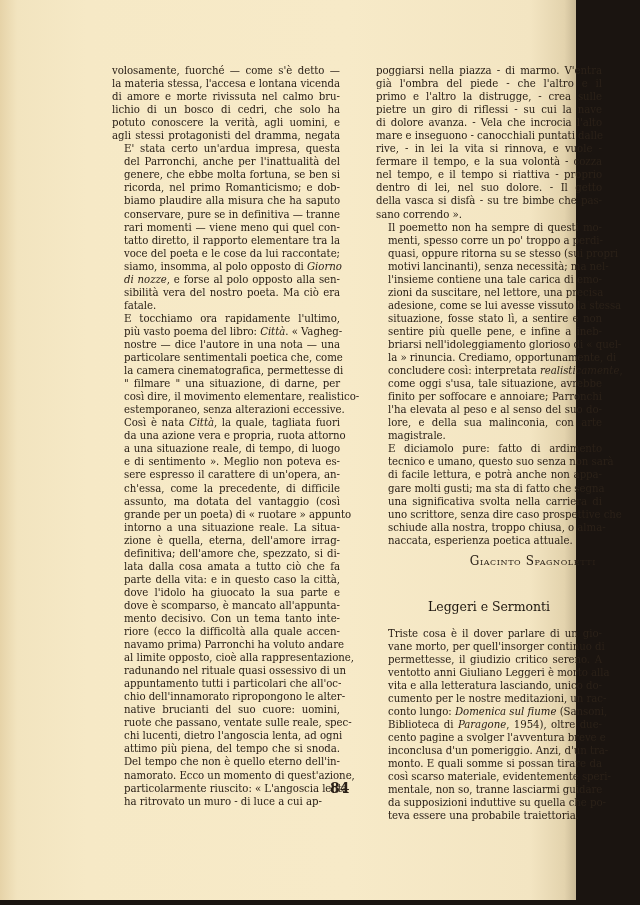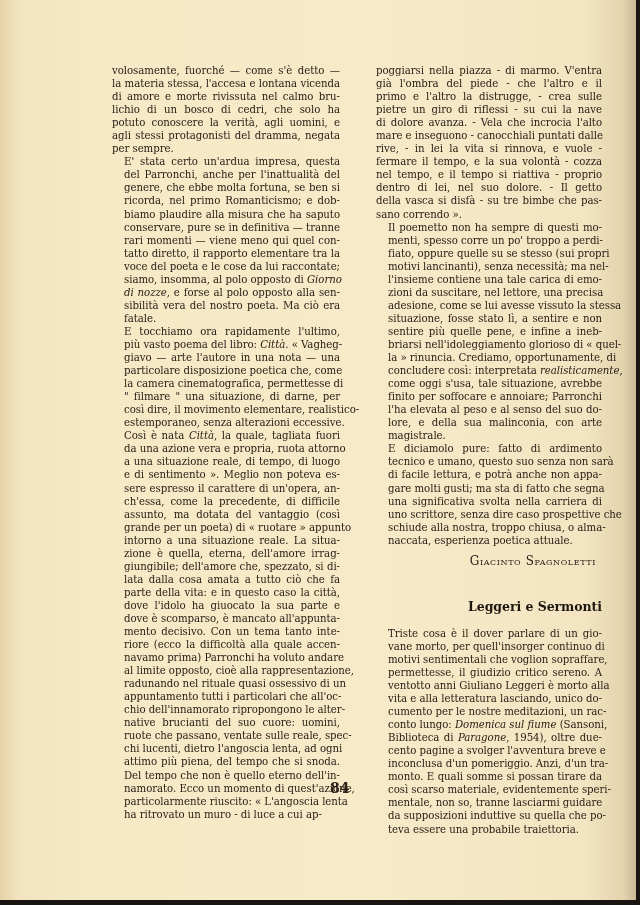--- a/index.html
+++ b/index.html
@@ -3,21 +3,21 @@
   <meta charset="utf-8">
   <style>
     html, body { margin: 0; padding: 0; }
     body {
       width: 640px; height: 905px; overflow: hidden;
       background: #1a1410;
       position: relative;
     }
     .page {
       position: absolute; left: 0; top: 0;
-      width: 636px; height: 900px;
+      width: 576px; height: 900px;
       background: linear-gradient(90deg, #e6d3a8 0%, #f2e4bf 3%, #f6e9c6 15%, #f7eac8 60%, #f3e5c2 92%, #e3d3ad 98%, #c8b895 100%);
     }
     .col {
       position: absolute; top: 64px; width: 228px;
       font-family: "DejaVu Serif", serif;
       font-size: 10.2px; line-height: 13.05px;
       color: #2b2118;
       text-align: justify;
       hyphens: manual;
       letter-spacing: -0.05px;
@@ -31,25 +31,25 @@
     .signature {
       text-align: right;
       font-variant: small-caps;
       letter-spacing: 0.6px;
       font-size: 12px;
       margin-top: 8px !important;
       padding-right: 6px;
     }
     .section-heading {
       font-family: "DejaVu Serif", serif;
-      font-weight: bold;
+      font-weight: normal;
       font-size: 12.5px;
       margin: 32px 0 14px 0 !important;
       color: #1e1710;
-      text-align: right;
+      text-align: center;
     }
     .page-number {
       position: absolute; left: 330px; top: 780px;
       font-family: "DejaVu Serif", serif;
       font-weight: bold; font-size: 14px;
       color: #2b2118;
     }
     i, em { font-style: italic; }
   </style>
 </head>
@@ -57,57 +57,56 @@
 
 <div class="page">
   <div class="col col-left" id="left-col">
       <p>
         <span class="line">volosamente, fuorché — come s'è detto —</span>
         <span class="line">la materia stessa, l'accesa e lontana vicenda</span>
         <span class="line">di amore e morte rivissuta nel calmo bru-</span>
         <span class="line">lichio di un bosco di cedri, che solo ha</span>
         <span class="line">potuto conoscere la verità, agli uomini, e</span>
         <span class="line">agli stessi protagonisti del dramma, negata</span>
-        <span class="line last">per sempre.</span>
       </p>
       <p class="indent">
         <span class="line">E' stata certo un'ardua impresa, questa</span>
         <span class="line">del Parronchi, anche per l'inattualità del</span>
         <span class="line">genere, che ebbe molta fortuna, se ben si</span>
         <span class="line">ricorda, nel primo Romanticismo; e dob-</span>
         <span class="line">biamo plaudire alla misura che ha saputo</span>
         <span class="line">conservare, pure se in definitiva — tranne</span>
         <span class="line">rari momenti — viene meno qui quel con-</span>
         <span class="line">tatto diretto, il rapporto elementare tra la</span>
         <span class="line">voce del poeta e le cose da lui raccontate;</span>
         <span class="line">siamo, insomma, al polo opposto di <i>Giorno</i></span>
         <span class="line"><i>di nozze</i>, e forse al polo opposto alla sen-</span>
         <span class="line">sibilità vera del nostro poeta. Ma ciò era</span>
         <span class="line last">fatale.</span>
       </p>
       <p class="indent">
         <span class="line">E tocchiamo ora rapidamente l'ultimo,</span>
         <span class="line">più vasto poema del libro: <i>Città</i>. « Vagheg-</span>
-        <span class="line">giavo — arte l'autore in una nota — una</span>
-        <span class="line">particolare disposizione poetica che, come</span>
+        <span class="line">nostre — dice l'autore in una nota — una</span>
+        <span class="line">particolare sentimentali poetica che, come</span>
         <span class="line">la camera cinematografica, permettesse di</span>
         <span class="line">" filmare " una situazione, di darne, per</span>
         <span class="line">così dire, il movimento elementare, realistico-</span>
         <span class="line">estemporaneo, senza alterazioni eccessive.</span>
         <span class="line">Così è nata <i>Città</i>, la quale, tagliata fuori</span>
         <span class="line">da una azione vera e propria, ruota attorno</span>
         <span class="line">a una situazione reale, di tempo, di luogo</span>
         <span class="line">e di sentimento ». Meglio non poteva es-</span>
         <span class="line">sere espresso il carattere di un'opera, an-</span>
         <span class="line">ch'essa, come la precedente, di difficile</span>
         <span class="line">assunto, ma dotata del vantaggio (così</span>
         <span class="line">grande per un poeta) di « ruotare » appunto</span>
         <span class="line">intorno a una situazione reale. La situa-</span>
         <span class="line">zione è quella, eterna, dell'amore irrag-</span>
-        <span class="line">giungibile; dell'amore che, spezzato, si di-</span>
+        <span class="line">definitiva; dell'amore che, spezzato, si di-</span>
         <span class="line">lata dalla cosa amata a tutto ciò che fa</span>
         <span class="line">parte della vita: e in questo caso la città,</span>
         <span class="line">dove l'idolo ha giuocato la sua parte e</span>
         <span class="line">dove è scomparso, è mancato all'appunta-</span>
         <span class="line">mento decisivo. Con un tema tanto inte-</span>
         <span class="line">riore (ecco la difficoltà alla quale accen-</span>
         <span class="line">navamo prima) Parronchi ha voluto andare</span>
         <span class="line">al limite opposto, cioè alla rappresentazione,</span>
         <span class="line">radunando nel rituale quasi ossessivo di un</span>
         <span class="line">appuntamento tutti i particolari che all'oc-</span>
@@ -133,21 +132,21 @@
         <span class="line">rive, - in lei la vita si rinnova, e vuole -</span>
         <span class="line">fermare il tempo, e la sua volontà - cozza</span>
         <span class="line">nel tempo, e il tempo si riattiva - proprio</span>
         <span class="line">dentro di lei, nel suo dolore. - Il getto</span>
         <span class="line">della vasca si disfà - su tre bimbe che pas-</span>
         <span class="line last">sano correndo ».</span>
       </p>
       <p class="indent">
         <span class="line">Il poemetto non ha sempre di questi mo-</span>
         <span class="line">menti, spesso corre un po' troppo a perdi-</span>
-        <span class="line">fiato, oppure quelle su se stesso (sui propri</span>
+        <span class="line">quasi, oppure ritorna su se stesso (sui propri</span>
         <span class="line">motivi lancinanti), senza necessità; ma nel-</span>
         <span class="line">l'insieme contiene una tale carica di emo-</span>
         <span class="line">zioni da suscitare, nel lettore, una precisa</span>
         <span class="line">adesione, come se lui avesse vissuto la stessa</span>
         <span class="line">situazione, fosse stato lì, a sentire e non</span>
         <span class="line">sentire più quelle pene, e infine a ineb-</span>
         <span class="line">briarsi nell'idoleggiamento glorioso di « quel-</span>
         <span class="line">la » rinuncia. Crediamo, opportunamente, di</span>
         <span class="line">concludere così: interpretata <i>realisticamente</i>,</span>
         <span class="line">come oggi s'usa, tale situazione, avrebbe</span>
@@ -164,21 +163,20 @@
         <span class="line">una significativa svolta nella carriera di</span>
         <span class="line">uno scrittore, senza dire caso prospettive che</span>
         <span class="line">schiude alla nostra, troppo chiusa, o alma-</span>
         <span class="line last">naccata, esperienza poetica attuale.</span>
       </p>
       <p class="signature">Giacinto Spagnoletti</p>
       <p class="section-heading">Leggeri e Sermonti</p>
       <p class="indent">
         <span class="line">Triste cosa è il dover parlare di un gio-</span>
         <span class="line">vane morto, per quell'insorger continuo di</span>
-        <span class="line">motivi sentimentali che voglion sopraffare,</span>
         <span class="line">permettesse, il giudizio critico sereno. A</span>
         <span class="line">ventotto anni Giuliano Leggeri è morto alla</span>
         <span class="line">vita e alla letteratura lasciando, unico do-</span>
         <span class="line">cumento per le nostre meditazioni, un rac-</span>
         <span class="line">conto lungo: <i>Domenica sul fiume</i> (Sansoni,</span>
         <span class="line">Biblioteca di <i>Paragone</i>, 1954), oltre due-</span>
         <span class="line">cento pagine a svolger l'avventura breve e</span>
         <span class="line">inconclusa d'un pomeriggio. Anzi, d'un tra-</span>
         <span class="line">monto. E quali somme si possan tirare da</span>
         <span class="line">così scarso materiale, evidentemente speri-</span>

